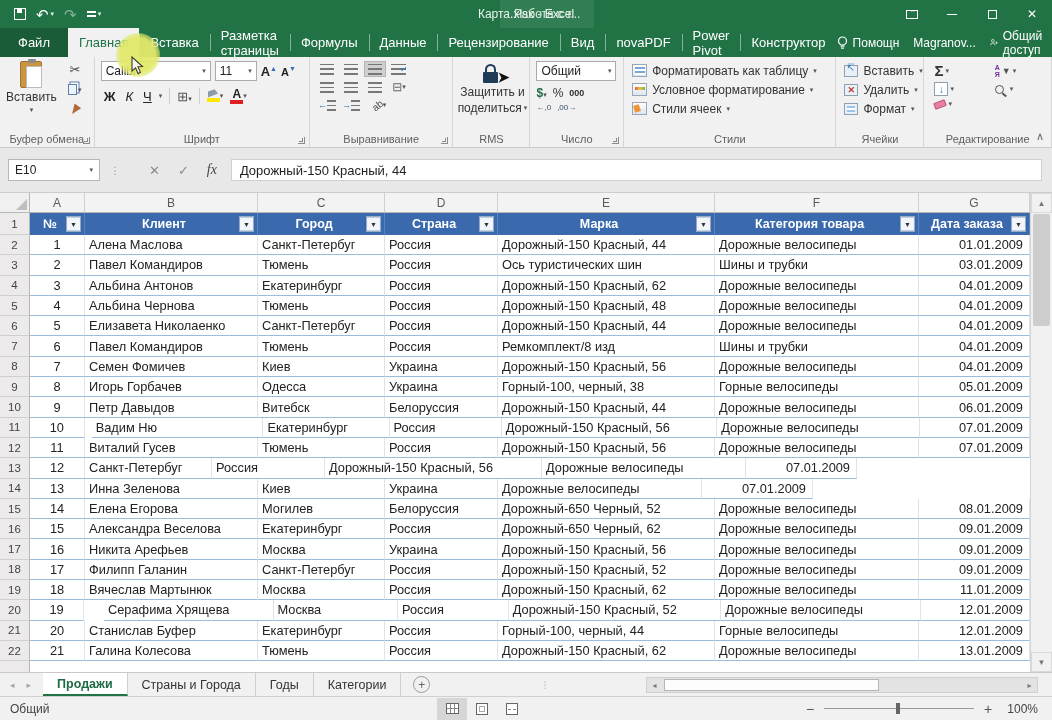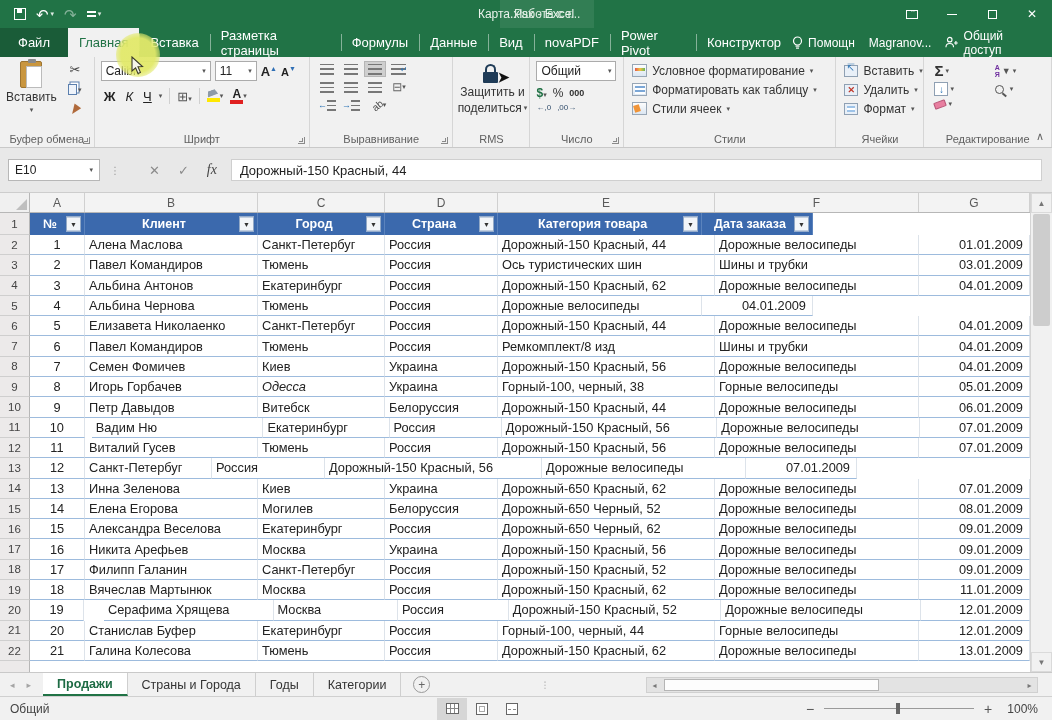--- a/index.html
+++ b/index.html
@@ -189,20 +189,21 @@
 </div>
 
 <div class="tabbar">
   <div class="file-tab">Файл</div>
   <div id="rtabs" style="display:flex;align-items:stretch;">
       <div class="rtab active">Главная</div>
       <div class="rtab">Вставка</div>
       <div class="rtab">Разметка страницы</div>
       <div class="rtab">Формулы</div>
       <div class="rtab">Данные</div>
+      <div class="rtab">Рецензирование</div>
       <div class="rtab">Вид</div>
       <div class="rtab">novaPDF</div>
       <div class="rtab">Power Pivot</div>
       <div class="rtab">Конструктор</div>
     </div>
   <div class="tab-right">
     <span class="tr-item">
       <svg width="11" height="14" viewBox="0 0 11 14">
           <circle cx="5.5" cy="5" r="4" fill="none" stroke="#fff" stroke-width="1.2"></circle>
           <rect x="3.5" y="9.5" width="4" height="1.2" fill="#fff"></rect>
@@ -371,27 +372,27 @@
     <div class="num-ic-row" style="margin-top:3px;">
       <span class="decbtn">←,0</span>
       <span class="decbtn">,00→</span>
     </div>
     <div class="glabel">Число</div>
     <span class="launcher"></span>
   </div>
 
   <div class="rgroup" style="width:213px;padding-left:8px;">
     <div class="style-row">
+      <span class="sq-ic ft"></span>
+      <span>Форматировать как таблицу</span>
+      <span class="caret">▾</span>
+    </div>
+    <div class="style-row">
       <span class="sq-ic cf"></span>
       <span>Условное форматирование</span>
-      <span class="caret">▾</span>
-    </div>
-    <div class="style-row">
-      <span class="sq-ic ft"></span>
-      <span>Форматировать как таблицу</span>
       <span class="caret">▾</span>
     </div>
     <div class="style-row">
       <span class="sq-ic cs"></span>
       <span>Стили ячеек</span>
       <span class="caret">▾</span>
     </div>
     <div class="glabel">Стили</div>
   </div>
 
@@ -489,20 +490,24 @@
           <span class="fbtn">▼</span>
         </div>
         <div class="hcell" style="width: 127px;">
           <span style="padding-right: 14px;">Город</span>
           <span class="fbtn">▼</span>
         </div>
         <div class="hcell" style="width: 113px;">
           <span style="padding-right: 14px;">Страна</span>
           <span class="fbtn">▼</span>
         </div>
+        <div class="hcell" style="width: 217px;">
+          <span style="padding-right: 14px;">Марка</span>
+          <span class="fbtn">▼</span>
+        </div>
         <div class="hcell" style="width: 204px;">
           <span style="padding-right: 14px; text-align: right;">Категория товара</span>
           <span class="fbtn">▼</span>
         </div>
         <div class="hcell" style="width: 111px;">
           <span style="padding-right: 14px;">Дата заказа</span>
           <span class="fbtn">▼</span>
         </div>
       </div>
       <div class="trow">
@@ -534,20 +539,21 @@
         <div class="dcell l" style="width: 217px;">Дорожный-150 Красный, 62</div>
         <div class="dcell l" style="width: 204px;">Дорожные велосипеды</div>
         <div class="dcell r" style="width: 111px;">04.01.2009</div>
       </div>
       <div class="trow">
         <div class="rownum">5</div>
         <div class="dcell c" style="width: 55px;">4</div>
         <div class="dcell l" style="width: 173px;">Альбина Чернова</div>
         <div class="dcell l" style="width: 127px;">Тюмень</div>
         <div class="dcell l" style="width: 113px;">Россия</div>
+        <div class="dcell l" style="width: 217px;">Дорожный-150 Красный, 48</div>
         <div class="dcell l" style="width: 204px;">Дорожные велосипеды</div>
         <div class="dcell r" style="width: 111px;">04.01.2009</div>
       </div>
       <div class="trow">
         <div class="rownum">6</div>
         <div class="dcell c" style="width: 55px;">5</div>
         <div class="dcell l" style="width: 173px;">Елизавета Николаенко</div>
         <div class="dcell l" style="width: 127px;">Санкт-Петербуг</div>
         <div class="dcell l" style="width: 113px;">Россия</div>
         <div class="dcell l" style="width: 217px;">Дорожный-150 Красный, 44</div>
@@ -571,21 +577,21 @@
         <div class="dcell l" style="width: 127px;">Киев</div>
         <div class="dcell l" style="width: 113px;">Украина</div>
         <div class="dcell l" style="width: 217px;">Дорожный-150 Красный, 56</div>
         <div class="dcell l" style="width: 204px;">Дорожные велосипеды</div>
         <div class="dcell r" style="width: 111px;">04.01.2009</div>
       </div>
       <div class="trow">
         <div class="rownum">9</div>
         <div class="dcell c" style="width: 55px;">8</div>
         <div class="dcell l" style="width: 173px;">Игорь Горбачев</div>
-        <div class="dcell l" style="width: 127px; font-style: italic;">Одесса</div>
+        <div class="dcell l" style="width: 127px;">Одесса</div>
         <div class="dcell l" style="width: 113px;">Украина</div>
         <div class="dcell l" style="width: 217px;">Горный-100, черный, 38</div>
         <div class="dcell l" style="width: 204px;">Горные велосипеды</div>
         <div class="dcell r" style="width: 111px;">05.01.2009</div>
       </div>
       <div class="trow">
         <div class="rownum">10</div>
         <div class="dcell c" style="width: 55px;">9</div>
         <div class="dcell l" style="width: 173px;">Петр Давыдов</div>
         <div class="dcell l" style="width: 127px;">Витебск</div>
@@ -622,21 +628,20 @@
         <div class="dcell l" style="width: 217px;">Дорожный-150 Красный, 56</div>
         <div class="dcell l" style="width: 204px;">Дорожные велосипеды</div>
         <div class="dcell r" style="width: 111px;">07.01.2009</div>
       </div>
       <div class="trow">
         <div class="rownum">14</div>
         <div class="dcell c" style="width: 55px;">13</div>
         <div class="dcell l" style="width: 173px;">Инна Зеленова</div>
         <div class="dcell l" style="width: 127px;">Киев</div>
         <div class="dcell l" style="width: 113px;">Украина</div>
-        <div class="dcell l" style="width: 217px;">Дорожный-650 Красный, 62</div>
         <div class="dcell l" style="width: 204px;">Дорожные велосипеды</div>
         <div class="dcell r" style="width: 111px;">07.01.2009</div>
       </div>
       <div class="trow">
         <div class="rownum">15</div>
         <div class="dcell c" style="width: 55px;">14</div>
         <div class="dcell l" style="width: 173px;">Елена Егорова</div>
         <div class="dcell l" style="width: 127px;">Могилев</div>
         <div class="dcell l" style="width: 113px;">Белоруссия</div>
         <div class="dcell l" style="width: 217px;">Дорожный-650 Черный, 52</div>

